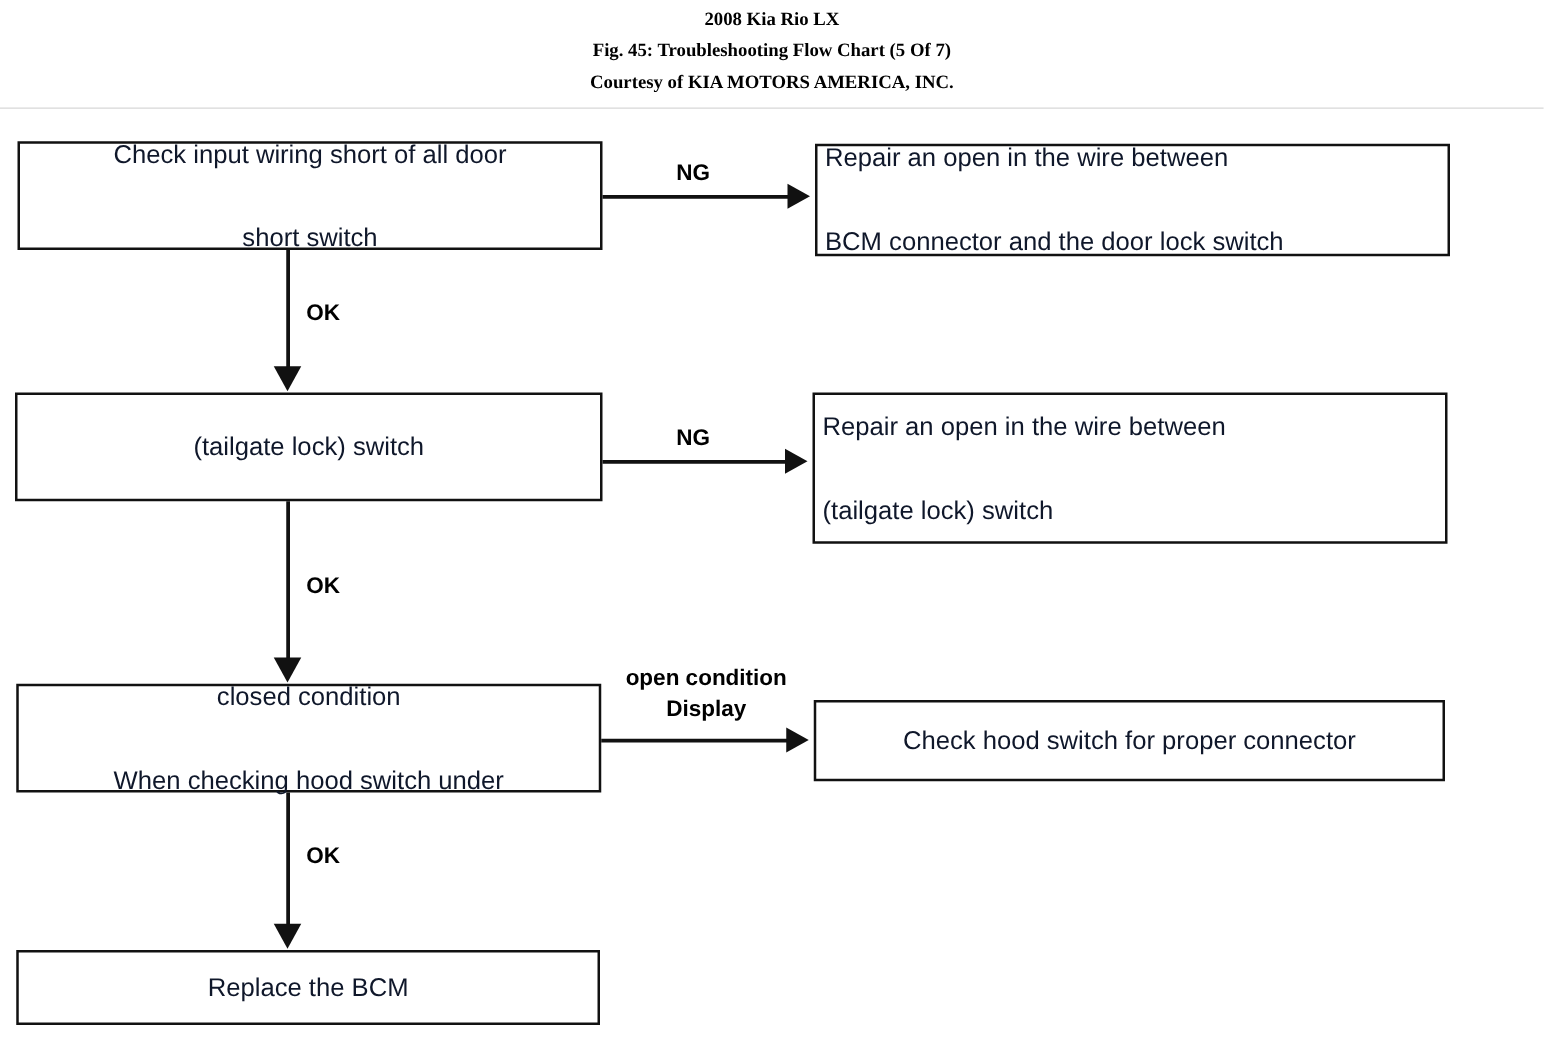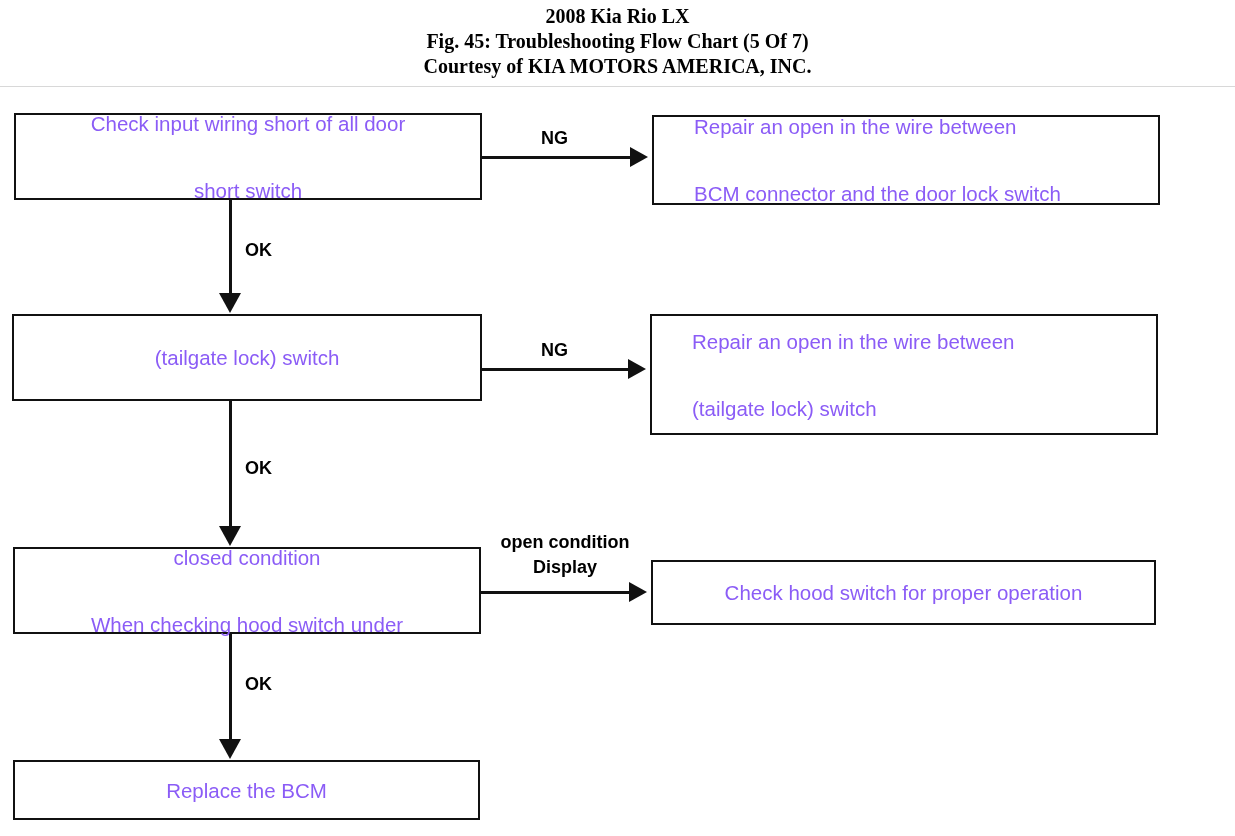--- a/index.html
+++ b/index.html
@@ -19,21 +19,21 @@
   
   .doc-header {
     position: absolute;
     left: 0;
     top: 0;
     width: 1235px;
     height: 86px;
     text-align: center;
     font-family: "Liberation Serif", serif;
     font-weight: bold;
-    font-size: 20px;
+    font-size: 15px;
     line-height: 25px;
     color: #000000;
     padding-top: 4px;
     box-sizing: border-box;
   }
   .doc-header .hline { display: block; white-space: nowrap; }
   .header-rule {
     position: absolute;
     left: 0;
     top: 86px;
@@ -50,32 +50,32 @@
     width: 1235px;
     height: 750px;
   }
 
   
   .node {
     position: absolute;
     box-sizing: border-box;
     border: 2.5px solid #111111;
     background: #ffffff;
-    color: #8b5cf6;
+    color: #0f172a;
     font-family: "Liberation Sans", sans-serif;
     font-size: 20.5px;
     line-height: 29px;
     display: flex;
     flex-direction: column;
     justify-content: center;
     gap: 38px;
   }
   .node .tline { display: block; white-space: nowrap; }
   .node.center { align-items: center; text-align: center; }
-  .node.left   { align-items: flex-start; text-align: left; padding-left: 40px; }
+  .node.left   { align-items: flex-start; text-align: left; padding-left: 6px; }
 
   
   #node-door-lock   { left: 14px;  top: 27px;  width: 468px; height: 87px; }
   #node-trunk-lid   { left: 12px;  top: 228px; width: 470px; height: 87px; }
   #node-hood-closed { left: 13px;  top: 461px; width: 468px; height: 87px; }
   #node-replace-bcm { left: 13px;  top: 674px; width: 467px; height: 60px; }
 
   
   #node-repair-door  { left: 652px; top: 29px;  width: 508px; height: 90px; }
   #node-repair-trunk { left: 650px; top: 228px; width: 508px; height: 121px; }
@@ -175,21 +175,21 @@
   </div>
 
   <div class="hline-conn" style="left:481px; top:505px; width:150px;"></div>
   <div class="arrow-right" style="left:629px; top:496px;"></div>
   <div class="edge-label two-line" style="left:481px; top:444px; width:168px;">
     <span class="lline">open condition</span>
     <span class="lline">Display</span>
   </div>
 
   <div class="node center" id="node-check-hood">
-    <span class="tline">Check hood switch for proper operation</span>
+    <span class="tline">Check hood switch for proper connector</span>
   </div>
 
   <div class="vline-conn" style="left:229px; top:548px; height:110px;"></div>
   <div class="arrow-down" style="left:219px; top:653px;"></div>
   <div class="edge-label" style="left:245px; top:586px;">OK</div>
 
   <div class="node center" id="node-replace-bcm">
     <span class="tline">Replace the BCM</span>
   </div>
 

